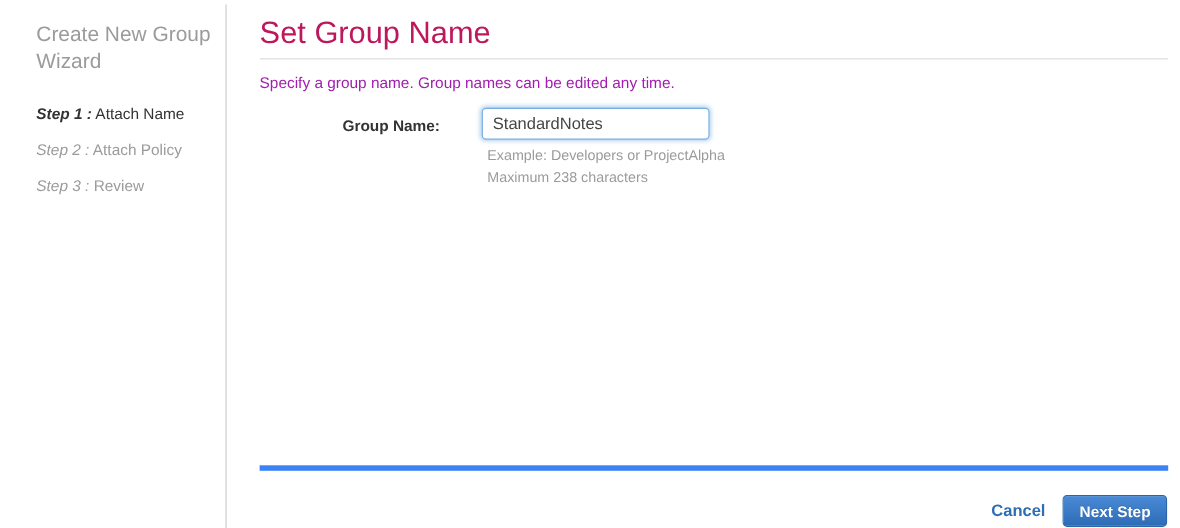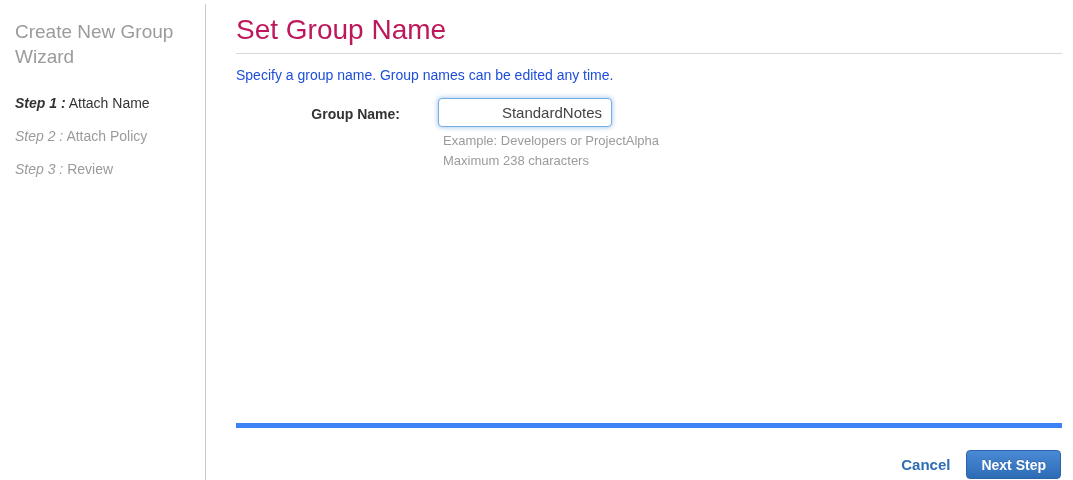--- a/index.html
+++ b/index.html
@@ -9,21 +9,21 @@
     font-family: "Liberation Sans", sans-serif;
     overflow: hidden;
     position: relative;
   }
 
   
   .sidebar {
     position: absolute;
     left: 0; top: 0; bottom: 0;
     width: 205px;
-    padding: 19px 20px 0 15px;
+    padding: 19px 20px 0 33px;
   }
   .wizard-title {
     font-size: 19px;
     line-height: 25px;
     font-weight: 400;
     color: #9b9b9b;
     width: 160px;
   }
   .steps { margin-top: 27px; }
   .step {
@@ -59,50 +59,49 @@
   }
   .title-rule {
     margin-top: 6px;
     border: none;
     border-top: 1px solid #d9d9d9;
     height: 0;
   }
   .description {
     margin-top: 13px;
     font-size: 14px;
-    color: #1d4ed8;
+    color: #a21caf;
   }
 
   .form-row {
     margin-top: 15px;
     display: flex;
     align-items: flex-start;
   }
   .form-label {
     width: 164px;
     margin-right: 38px;
     margin-top: 8px;
     text-align: right;
     font-size: 14px;
     font-weight: 700;
     color: #333333;
   }
   .field-col { display: flex; flex-direction: column; }
   .group-name-input {
-    width: 174px;
+    width: 207px;
     height: 29px;
     padding: 4px 9px;
     font-family: "Liberation Sans", sans-serif;
     font-size: 15px;
     color: #444444;
     border: 1px solid #78ade2;
     border-radius: 4px;
     outline: none;
     box-shadow: 0 0 4px 1px rgba(110, 170, 230, 0.55);
-    text-align: right;
   }
   .hint {
     margin-left: 5px;
     font-size: 13px;
     line-height: 20px;
     color: #9b9b9b;
   }
   .hint.first { margin-top: 4px; }
 
   

